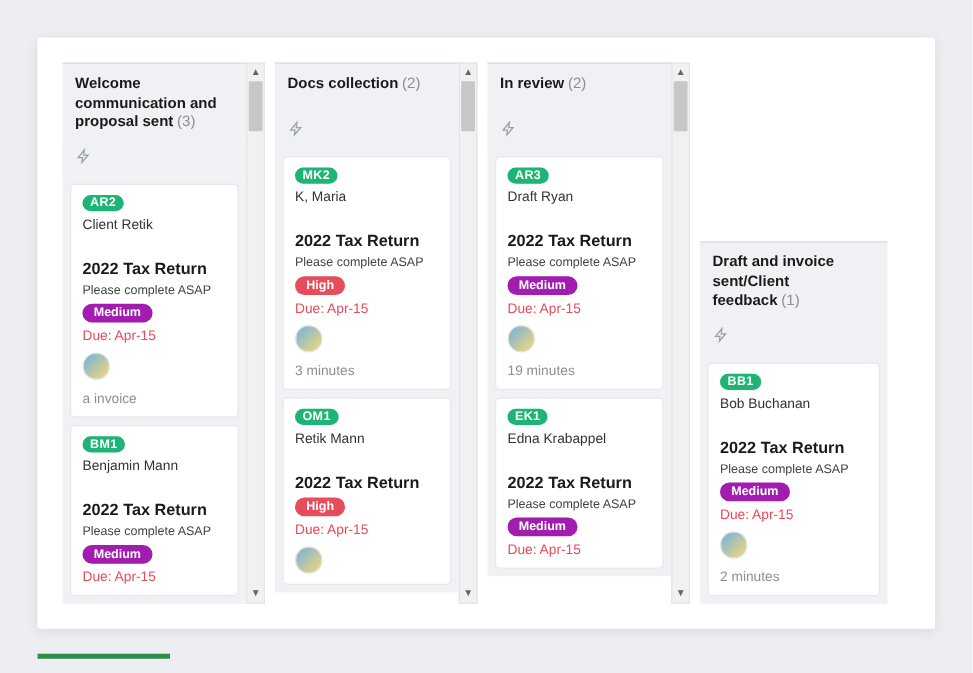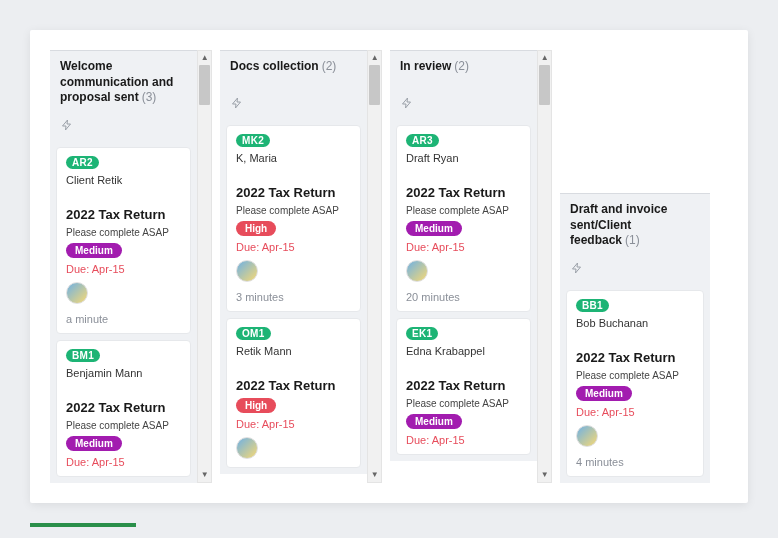--- a/index.html
+++ b/index.html
@@ -145,21 +145,21 @@
       </div>
       <div class="column-body">
         <div class="card">
           <span class="badge">AR2</span>
           <span class="client-name">Client Retik</span>
           <span class="card-title">2022 Tax Return</span>
           <span class="card-desc">Please complete ASAP</span>
           <span class="priority medium">Medium</span>
           <span class="due">Due: Apr-15</span>
           <div class="avatar"></div>
-          <span class="time-ago">a minute</span>
+          <span class="time-ago">a invoice</span>
         </div>
         <div class="card">
           <span class="badge">BM1</span>
           <span class="client-name">Benjamin Mann</span>
           <span class="card-title">2022 Tax Return</span>
           <span class="card-desc">Please complete ASAP</span>
           <span class="priority medium">Medium</span>
           <span class="due">Due: Apr-15</span>
         </div>
       </div>
@@ -225,21 +225,21 @@
       </div>
       <div class="column-body">
         <div class="card">
           <span class="badge">AR3</span>
           <span class="client-name">Draft Ryan</span>
           <span class="card-title">2022 Tax Return</span>
           <span class="card-desc">Please complete ASAP</span>
           <span class="priority medium">Medium</span>
           <span class="due">Due: Apr-15</span>
           <div class="avatar"></div>
-          <span class="time-ago">20 minutes</span>
+          <span class="time-ago">19 minutes</span>
         </div>
         <div class="card">
           <span class="badge">EK1</span>
           <span class="client-name">Edna Krabappel</span>
           <span class="card-title">2022 Tax Return</span>
           <span class="card-desc">Please complete ASAP</span>
           <span class="priority medium">Medium</span>
           <span class="due">Due: Apr-15</span>
         </div>
       </div>
@@ -265,21 +265,21 @@
       </div>
       <div class="column-body">
         <div class="card">
           <span class="badge">BB1</span>
           <span class="client-name">Bob Buchanan</span>
           <span class="card-title">2022 Tax Return</span>
           <span class="card-desc">Please complete ASAP</span>
           <span class="priority medium">Medium</span>
           <span class="due">Due: Apr-15</span>
           <div class="avatar"></div>
-          <span class="time-ago">4 minutes</span>
+          <span class="time-ago">2 minutes</span>
         </div>
       </div>
     </div>
   </div>
 
 </div>
 
 <div class="bottom-bar"></div>
 
 </body></html>

